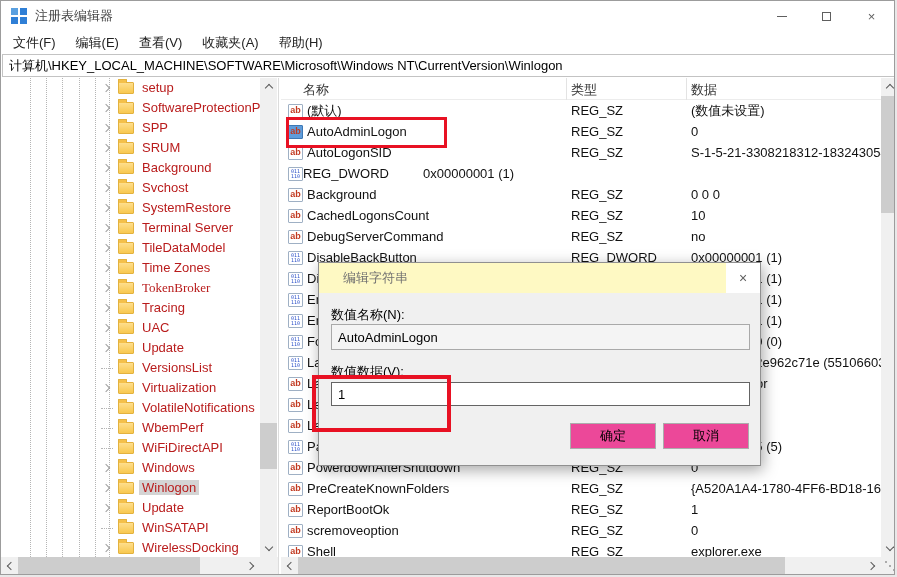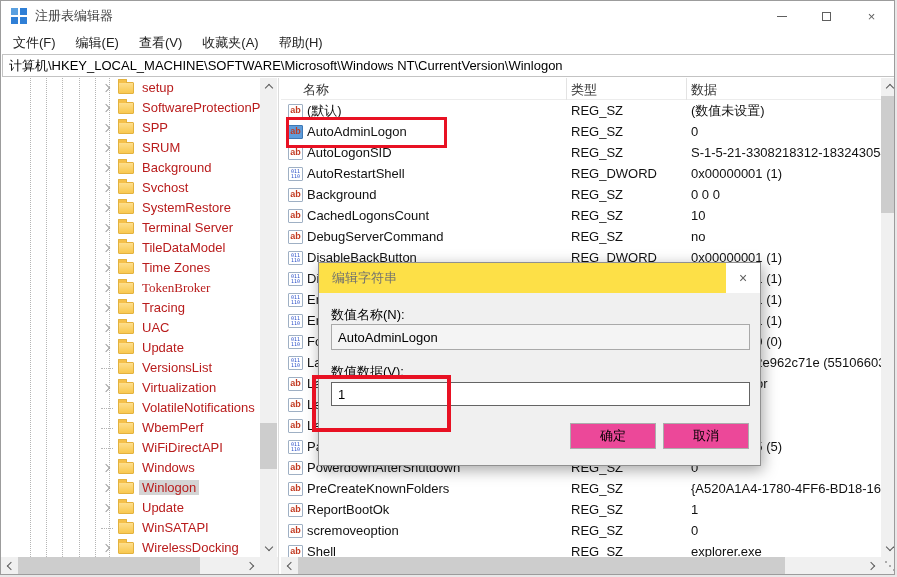--- a/index.html
+++ b/index.html
@@ -69,22 +69,22 @@
   .chev.left{transform:rotate(135deg);margin-left:3px}
   .chev.right{transform:rotate(-45deg);margin-left:-3px}
   .sb-thumb{position:absolute;background:#cdcdcd}
   .corner{position:absolute;background:#f0f0f0}
   .grip::before{content:"";position:absolute;right:11px;bottom:11px;width:2px;height:2px;background:#ababab;
     box-shadow:4px 4px #ababab,8px 8px #ababab}
 
   
   #dialog{position:absolute;left:317px;top:261px;width:443px;height:204px;background:#f0f0f0;
     border:1px solid #909090;box-shadow:2px 4px 14px rgba(0,0,0,.35);z-index:20}
-  .dlg-title{position:absolute;top:0;left:0;right:0;height:30px;background:#fde047;line-height:30px;
-    padding-left:13px;color:#707070}
+  .dlg-title{position:absolute;top:0;left:0;right:0;height:30px;background:#fef9c3;line-height:30px;
+    padding-left:24px;color:#707070}
   .dlg-close{position:absolute;top:0;right:0;width:34px;height:30px;text-align:center;line-height:30px;
     color:#606060;font-size:14px;background:#fff}
   .dlg-label{position:absolute;left:12px;color:#000}
   #dlg-name{position:absolute;left:12px;top:61px;width:419px;height:26px;border:1px solid #a9a9a9;
     background:#f4f4f4;padding:0 6px;color:#000}
   #dlg-value{position:absolute;left:12px;top:119px;width:419px;height:24px;border:1px solid #646464;
     background:#fff;padding:0 6px;color:#000}
   .dlg-btn{position:absolute;top:160px;width:86px;height:26px;background:#ec4899;border:1px solid #acacac;color:#000}
   #btn-ok{left:251px}
   #btn-cancel{left:344px}
@@ -305,21 +305,20 @@
         </div>
         <div class="lrow" style="top: 64px;">
           <span class="vicon ab">ab</span>
           <span class="c-name">AutoLogonSID</span>
           <span class="c-type">REG_SZ</span>
           <span class="c-data">S-1-5-21-3308218312-1832430545-1609790472-500</span>
         </div>
         <div class="lrow" style="top: 85px;">
           <span class="vicon bin">011
 110</span>
-          <span class="c-name">AutoRestartShell</span>
           <span class="c-type">REG_DWORD</span>
           <span class="c-data">0x00000001 (1)</span>
         </div>
         <div class="lrow" style="top: 106px;">
           <span class="vicon ab">ab</span>
           <span class="c-name">Background</span>
           <span class="c-type">REG_SZ</span>
           <span class="c-data">0 0 0</span>
         </div>
         <div class="lrow" style="top: 127px;">

